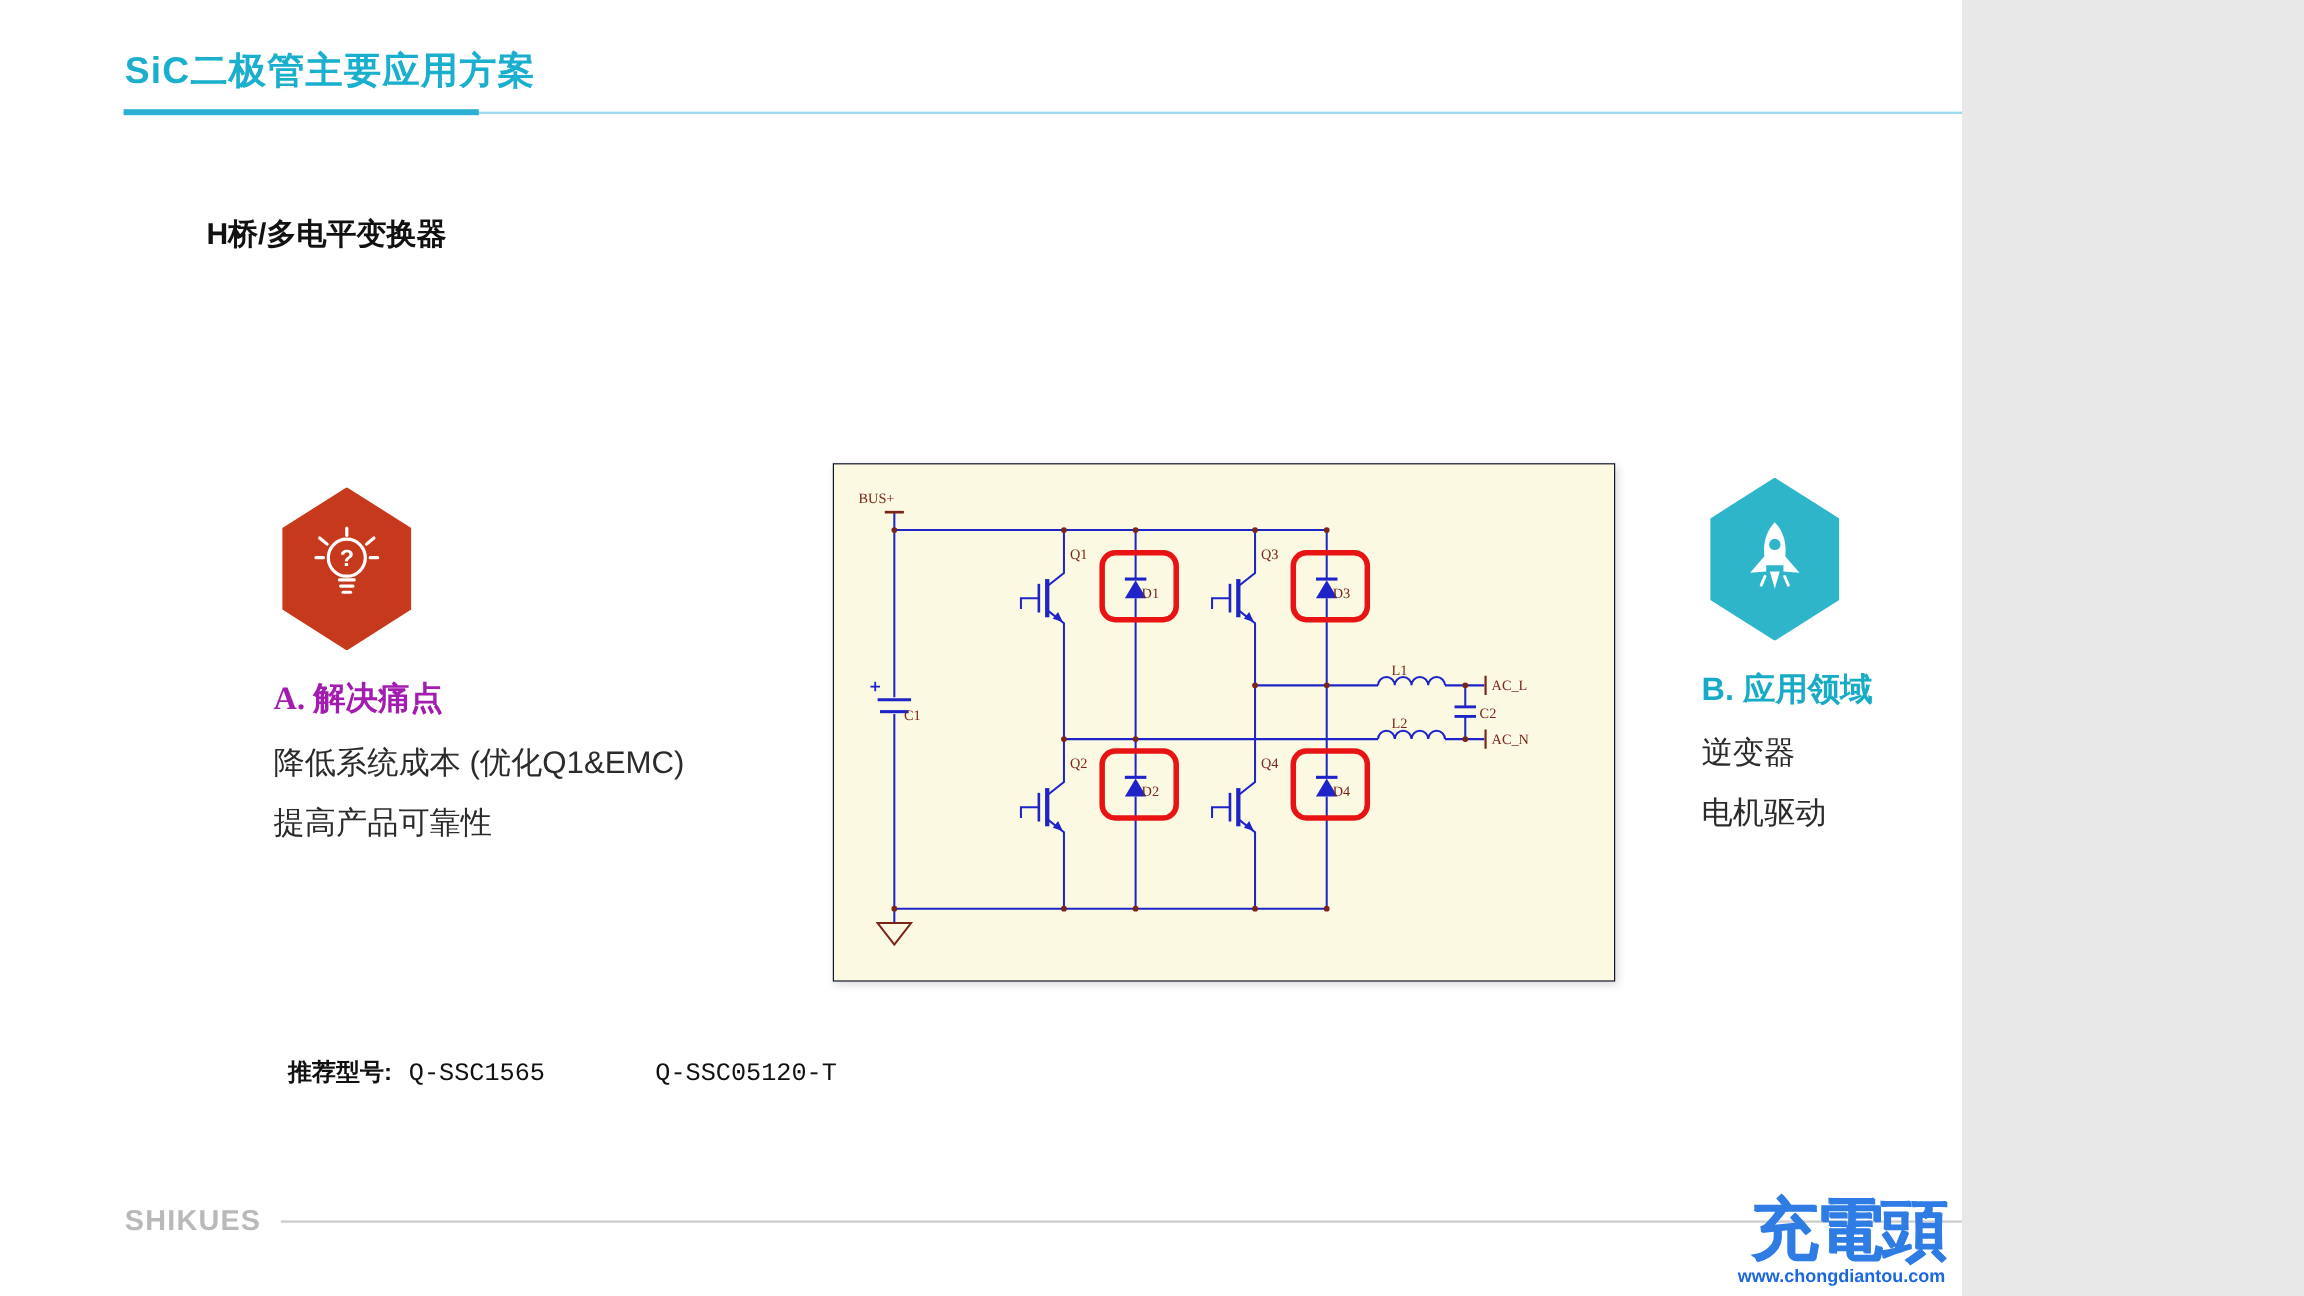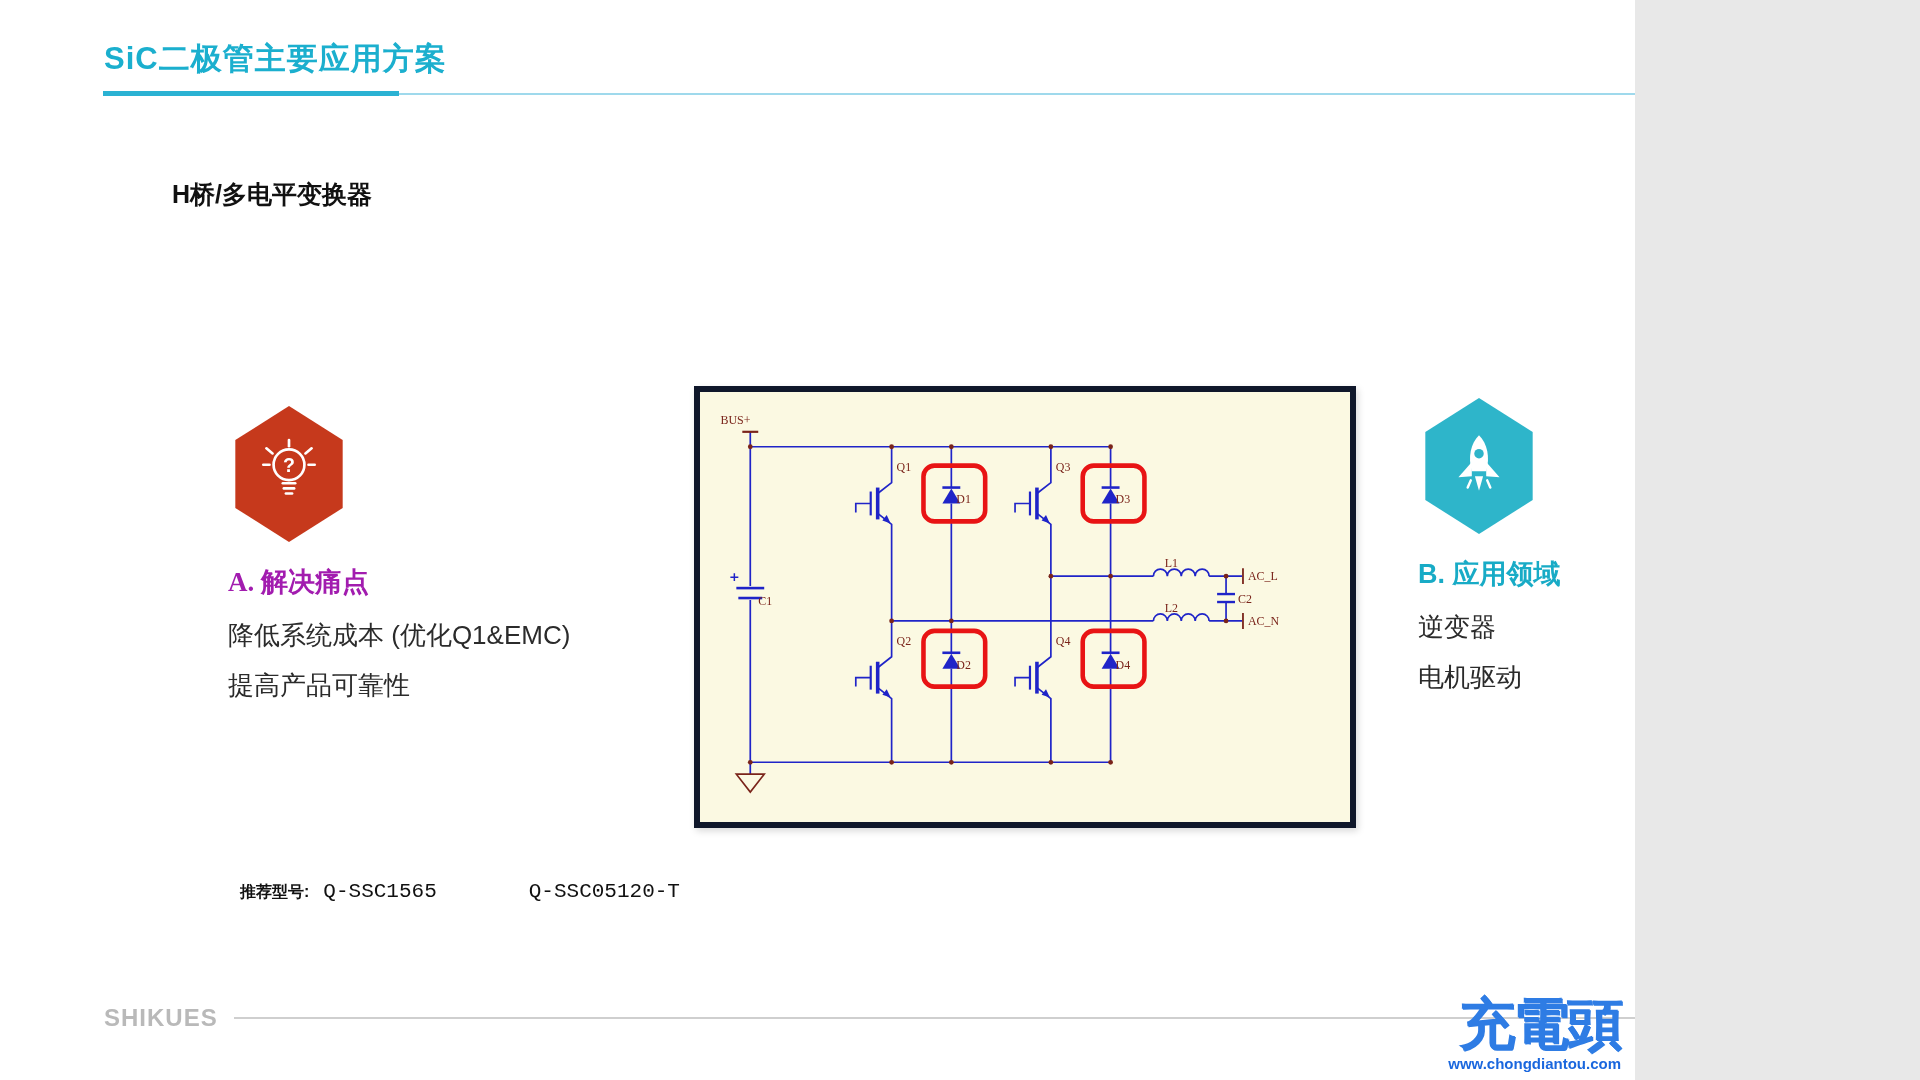--- a/index.html
+++ b/index.html
@@ -28,26 +28,26 @@
        clip-path:polygon(50% 0,94% 25%,94% 75%,50% 100%,6% 75%,6% 25%);}
   .hex-red{background:#c6391c;}
   .hex-teal{background:#2eb5ca;}
   .col-heading{margin-top:22px;font-size:27px;font-weight:bold;}
   .col-heading.red{color:#a21caf;font-family:Liberation Serif, serif;}
   .col-heading.teal{color:#18abc6;}
   .col-list{margin-top:10px;font-size:26px;line-height:50px;color:#2b2b2b;}
 
   
   .circuit-panel{position:absolute;left:694px;top:386px;width:650px;height:430px;
-                 background:#fbf9e2;border:6px solid #0f172a;box-shadow:2px 3px 7px rgba(0,0,0,0.15);}
+                 background:#fbf9e2;border:1px solid #0f172a;box-shadow:2px 3px 7px rgba(0,0,0,0.15);}
   svg text{font-family:"Liberation Serif",serif;font-size:12px;fill:#7a241a;}
 
   
   .recommendation{position:absolute;left:240px;top:880px;display:flex;align-items:baseline;}
-  .rec-label{font-size:16px;font-weight:bold;color:#111;}
+  .rec-label{font-size:20px;font-weight:bold;color:#111;}
   .rec-model{font-family:"Liberation Mono",monospace;font-size:21px;color:#111;}
   .rec-model.m1{margin-left:14px;}
   .rec-model.m2{margin-left:92px;}
 
   
   .footer{position:absolute;left:104px;top:1004px;width:1586px;display:flex;align-items:center;}
   .footer-brand{font-size:24px;font-weight:bold;color:#b9b9b9;letter-spacing:1px;}
   .footer-rule{flex:1;height:2px;background:#cfcfcf;margin-left:16px;}
 
   .watermark{position:absolute;right:14px;bottom:8px;text-align:right;}

